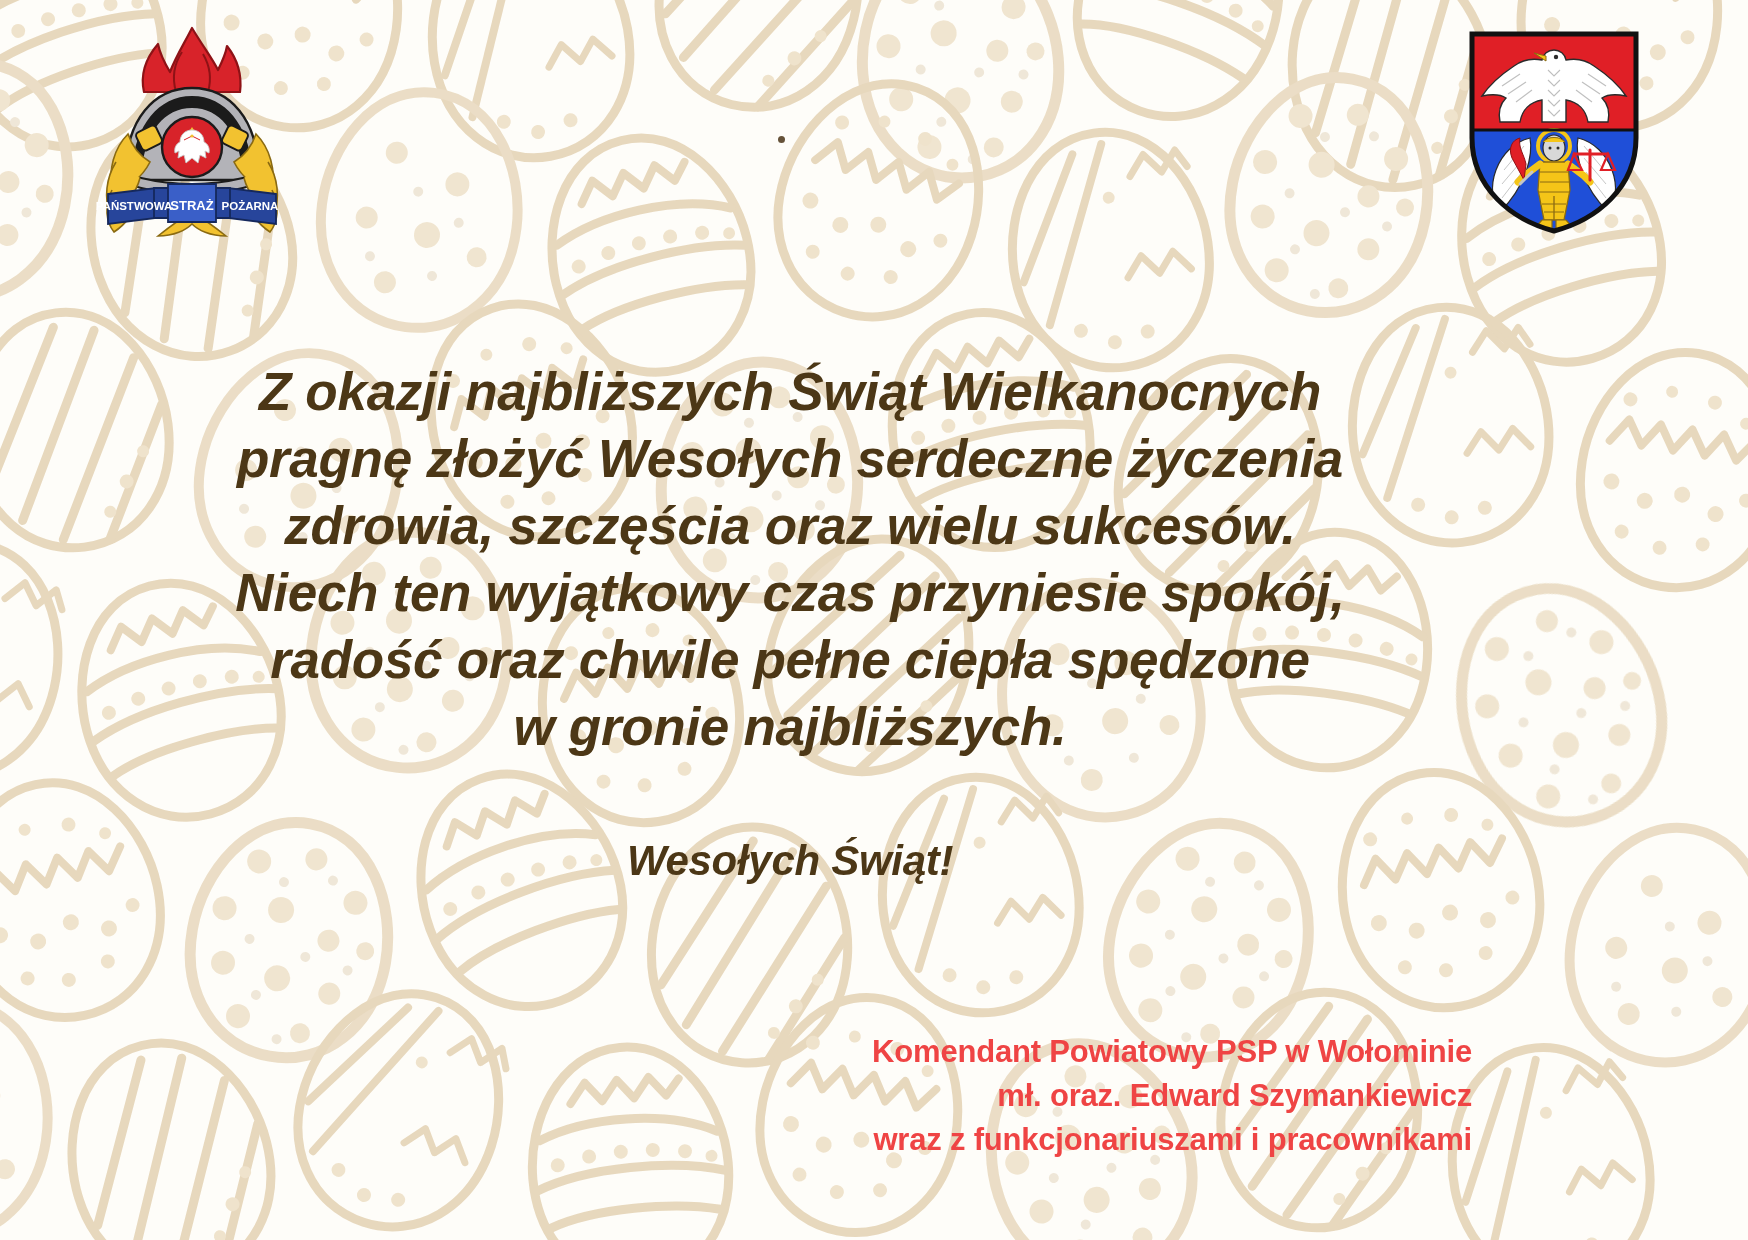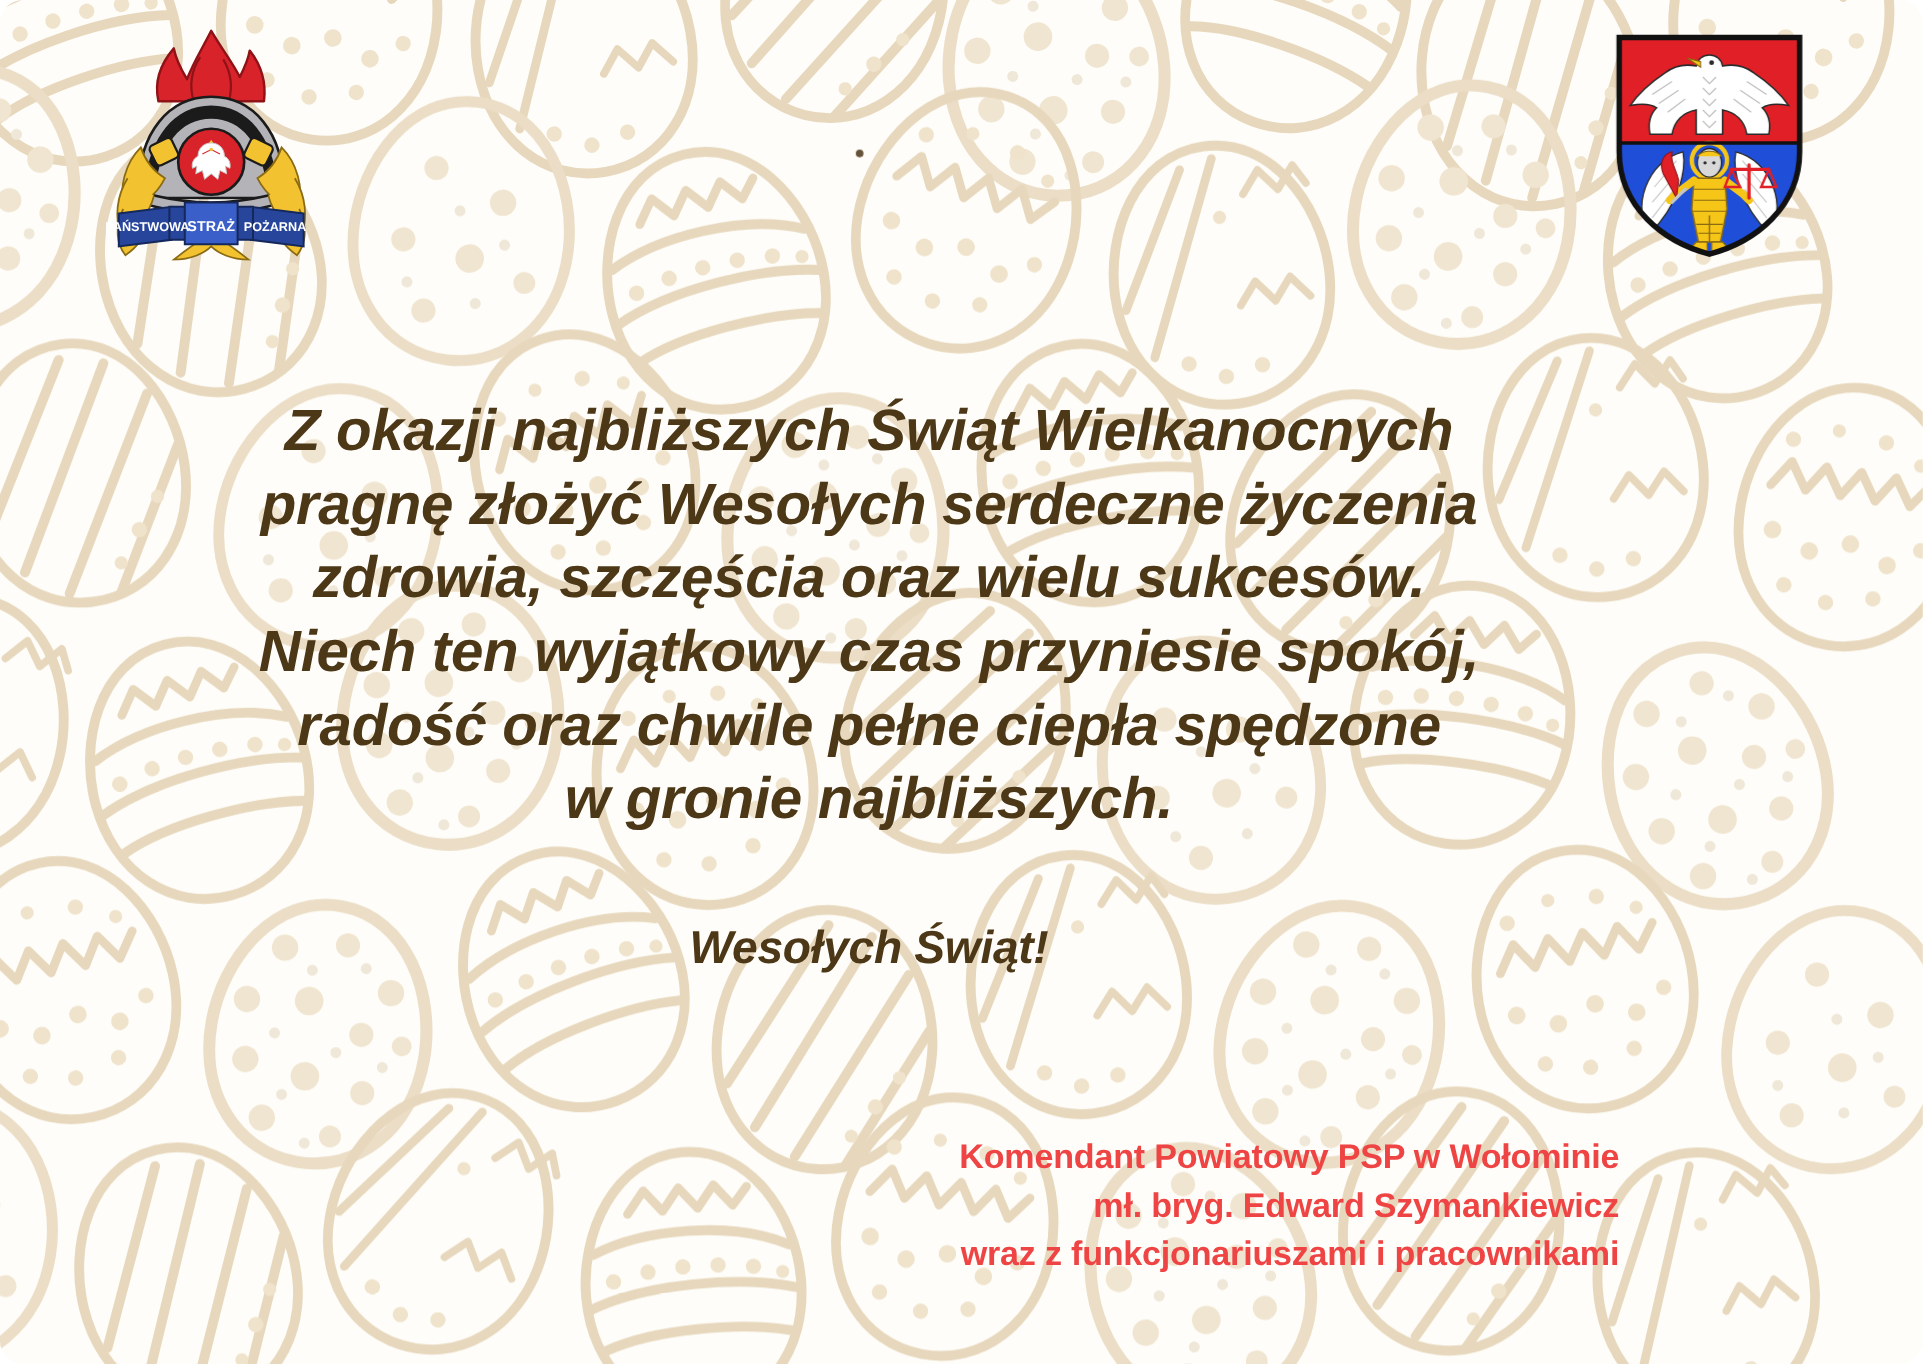--- a/index.html
+++ b/index.html
@@ -10,21 +10,20 @@
   }
   body {
     font-family: "Liberation Sans", sans-serif;
   }
   #card {
     position: relative;
     width: 1748px;
     height: 1240px;
     overflow: hidden;
     background: #FEFDF9;
-    border-radius: 21px;
   }
 
   
   #egg-pattern {
     position: absolute;
     inset: 0;
     width: 100%;
     height: 100%;
     z-index: 0;
   }
@@ -452,17 +451,17 @@
     <span class="line">zdrowia, szczęścia oraz wielu sukcesów.</span>
     <span class="line">Niech ten wyjątkowy czas przyniesie spokój,</span>
     <span class="line">radość oraz chwile pełne ciepła spędzone</span>
     <span class="line">w gronie najbliższych.</span>
     <span class="blank"></span>
     <span class="wesolych">Wesołych Świąt!</span>
   </div>
 
   <div id="signature">
     <span class="sigline">Komendant Powiatowy PSP w Wołominie</span>
-    <span class="sigline">mł. bryg. Edward Szymankiewicz</span>
+    <span class="sigline">mł. oraz. Edward Szymankiewicz</span>
     <span class="sigline">wraz z funkcjonariuszami i pracownikami</span>
   </div>
 
 </div>
 
 </body></html>

